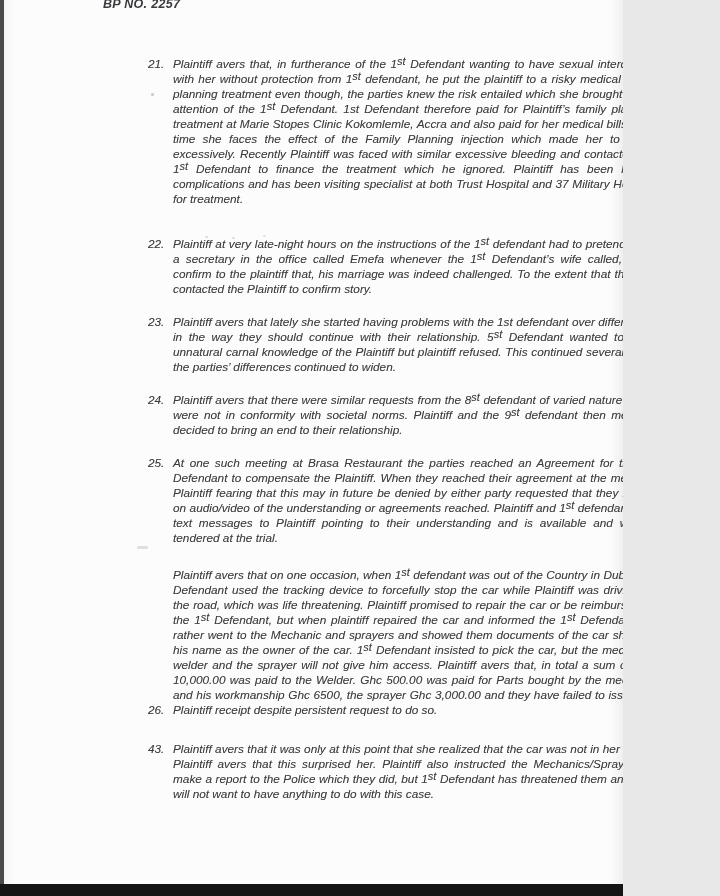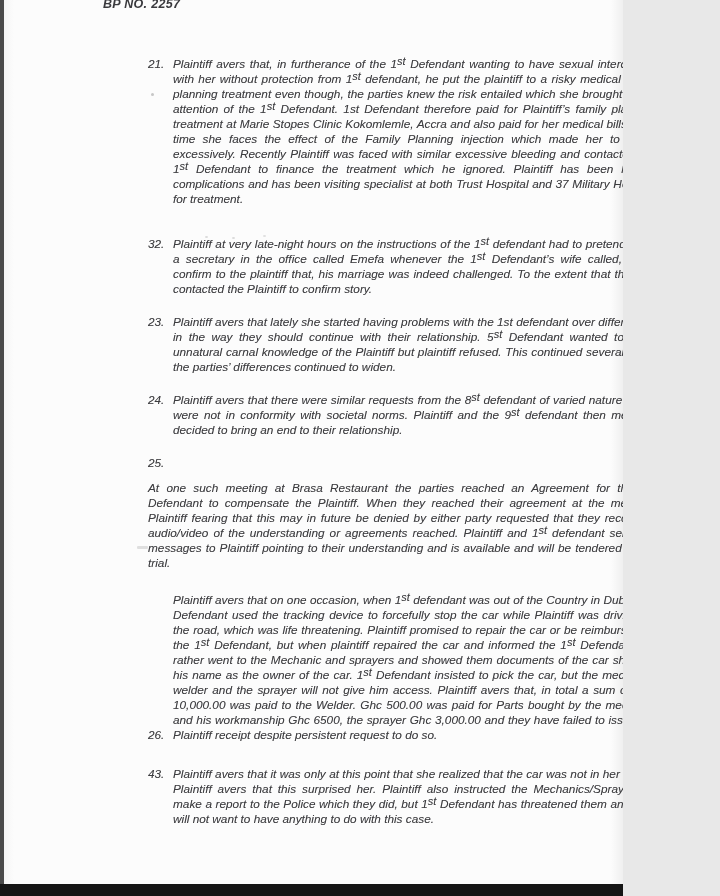--- a/index.html
+++ b/index.html
@@ -53,21 +53,21 @@
   .para {
     display: flex;
     align-items: flex-start;
     margin: 0 0 18px 0;
     font-size: 11.8px;
     line-height: 15px;
     text-shadow: 0 0 0.4px rgba(61,61,64,0.35);
   }
   .para:nth-child(1) { margin-bottom: 30px; }
   .para:nth-child(4) { }
-  .para:nth-child(5) { margin-bottom: 22px; flex-direction: column; }
+  .para:nth-child(5) { margin-bottom: 22px; }
   .para:nth-child(6) { margin-bottom: 24px; align-items: flex-end; }
   .num {
     flex: 0 0 25px;
     width: 25px;
   }
   .ptext {
     flex: 1 1 auto;
     text-align: justify;
   }
   .ptext sup {
@@ -105,21 +105,21 @@
   <div class="artifact a5"></div>
 
   <div class="content">
 
     <div class="para">
       <span class="num">21.</span>
       <span class="ptext"><span>Plaintiff avers that, in furtherance of the 1</span><sup>st</sup><span> Defendant wanting to have sexual intercourse with her without protection from 1</span><sup>st</sup><span> defendant, he put the plaintiff to a risky medical family planning treatment even though, the parties knew the risk entailed which she brought to the attention of the 1</span><sup>st</sup><span> Defendant. 1st Defendant therefore paid for Plaintiff’s family planning treatment at Marie Stopes Clinic Kokomlemle, Accra and also paid for her medical bills each time she faces the effect of the Family Planning injection which made her to bleed excessively. Recently Plaintiff was faced with similar excessive bleeding and contacted the 1</span><sup>st</sup><span> Defendant to finance the treatment which he ignored. Plaintiff has been having complications and has been visiting specialist at both Trust Hospital and 37 Military Hospital for treatment.</span></span>
     </div>
 
     <div class="para">
-      <span class="num">32.</span>
+      <span class="num">22.</span>
       <span class="ptext"><span>Plaintiff at very late-night hours on the instructions of the 1</span><sup>st</sup><span> defendant had to pretend to be a secretary in the office called Emefa whenever the 1</span><sup>st</sup><span> Defendant’s wife called, all to confirm to the plaintiff that, his marriage was indeed challenged. To the extent that the wife contacted the Plaintiff to confirm story.</span></span>
     </div>
 
     <div class="para">
       <span class="num">23.</span>
       <span class="ptext"><span>Plaintiff avers that lately she started having problems with the 1st defendant over differences in the way they should continue with their relationship. 5</span><sup>st</sup><span> Defendant wanted to have unnatural carnal knowledge of the Plaintiff but plaintiff refused. This continued severally and the parties’ differences continued to widen.</span></span>
     </div>
 
     <div class="para">
       <span class="num">24.</span>

